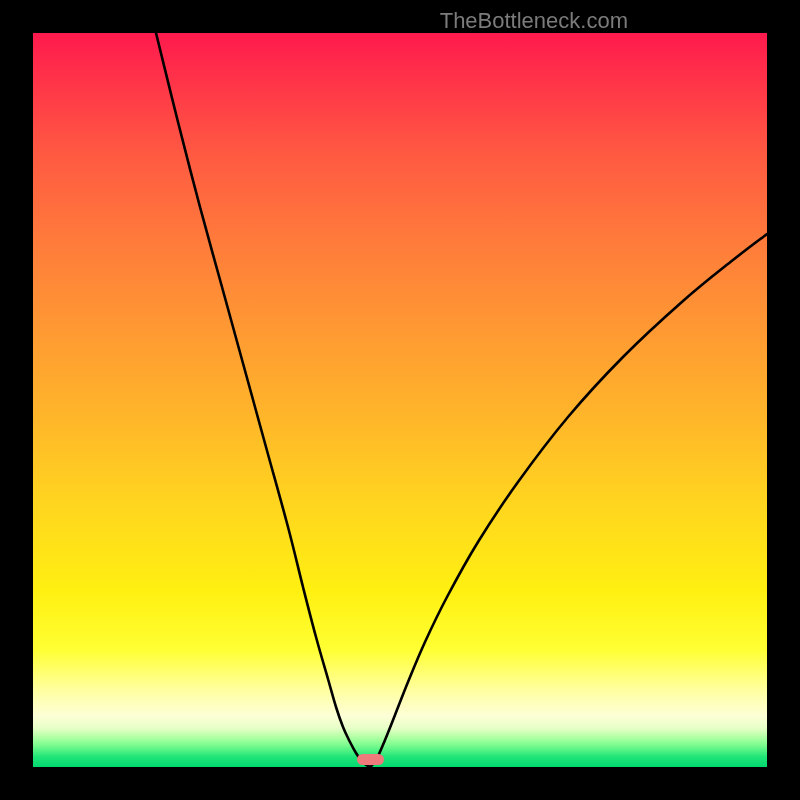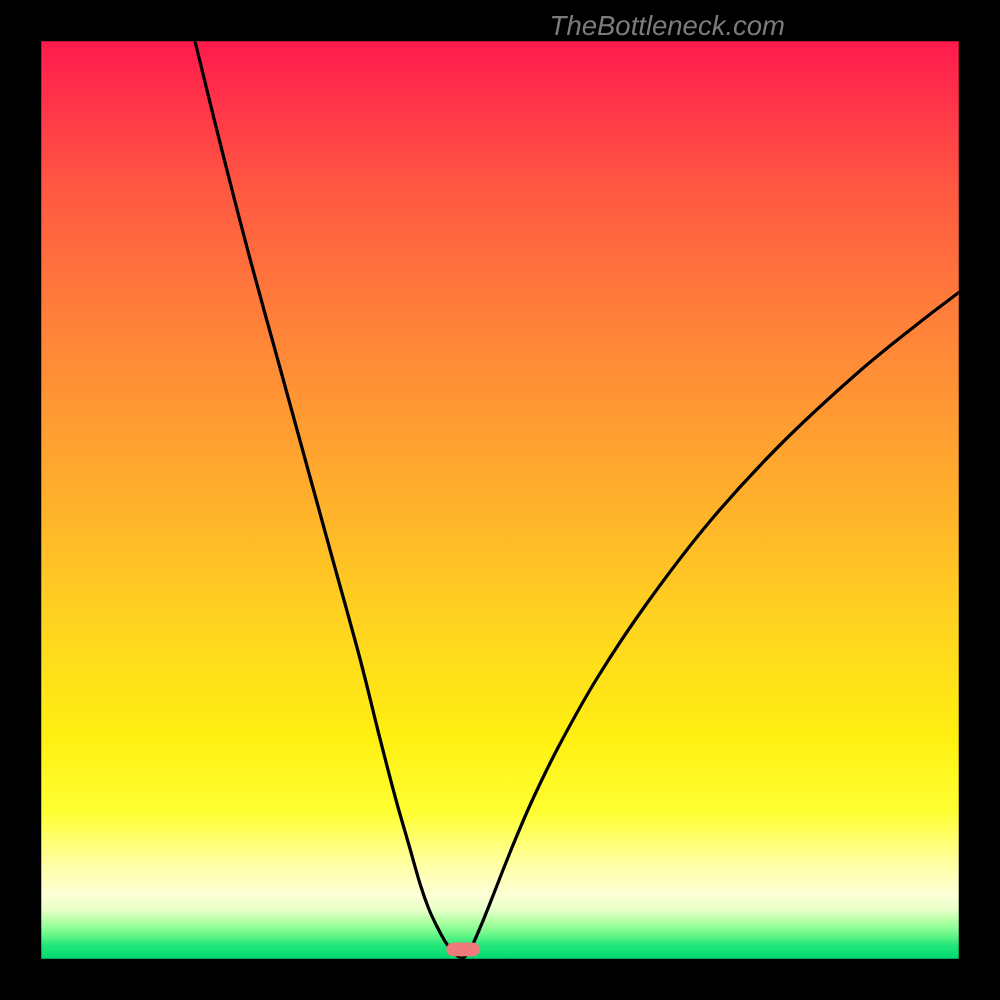--- a/index.html
+++ b/index.html
@@ -9,21 +9,20 @@
     height: 800px;
     overflow: hidden;
     background: #000;
     font-family: Arial, Helvetica, sans-serif;
   }
   .container {
     position: relative;
     width: 640px;
     height: 800px;
     background: #000;
-    font-style: italic;
   }
   .plot {
     position: absolute;
     left: 33px;
     top: 33px;
     width: 734px;
     height: 734px;
     background: linear-gradient(to bottom,
       #ff1a4d 0%,
       #ff3149 6%,

